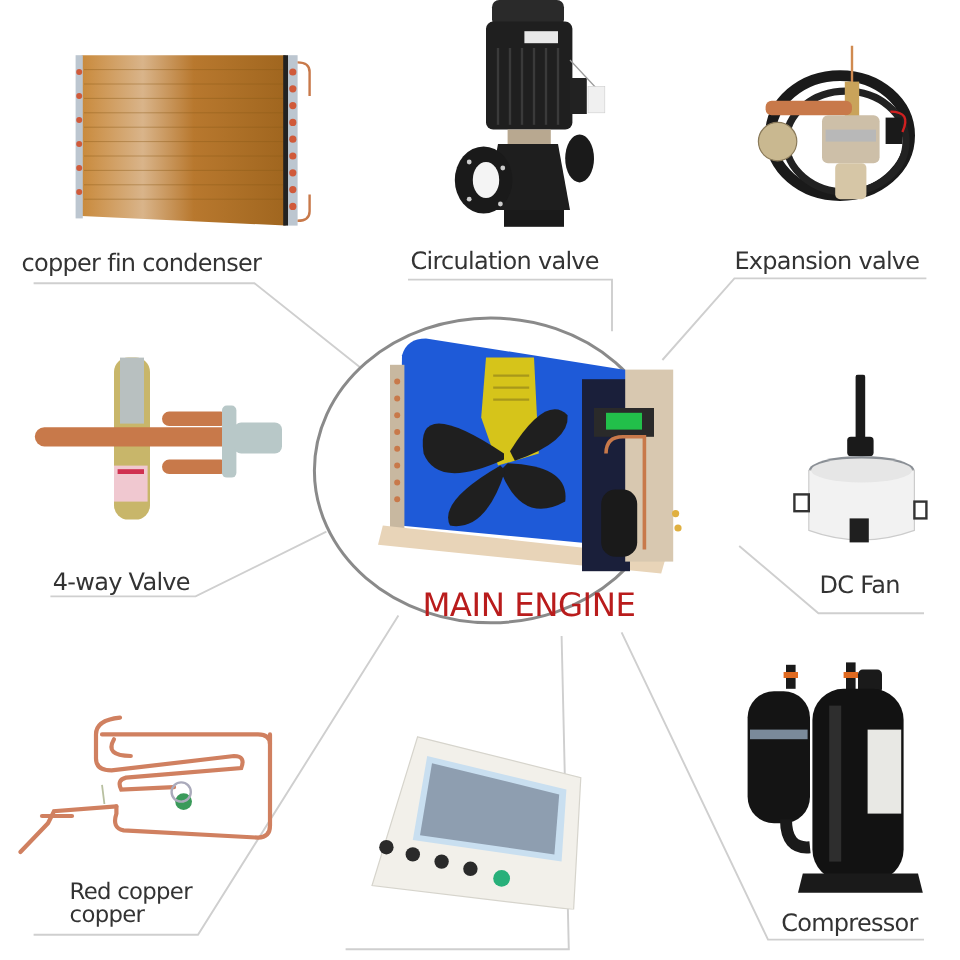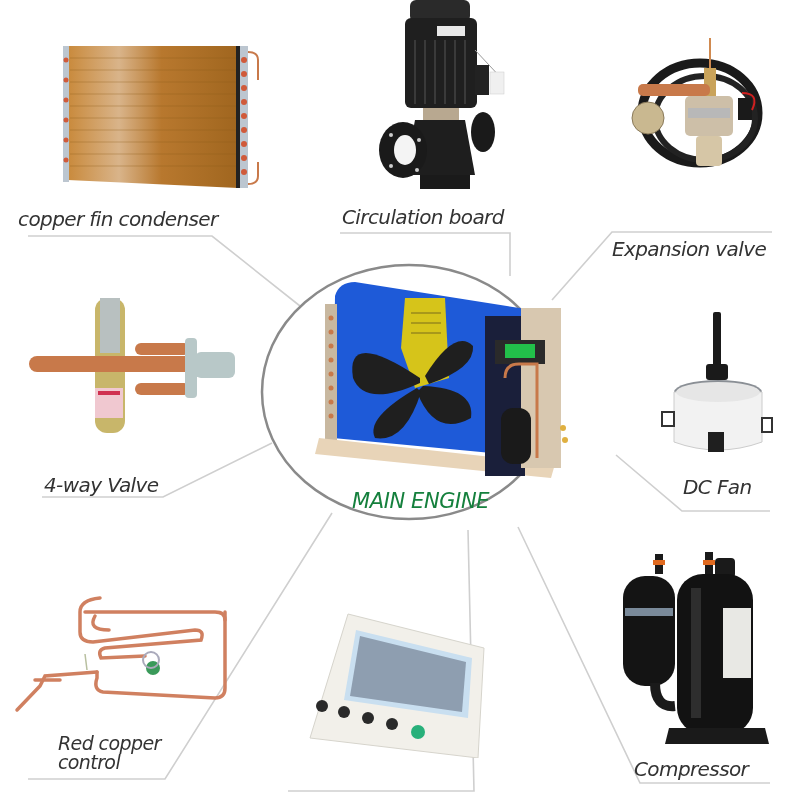--- a/index.html
+++ b/index.html
@@ -1,23 +1,23 @@
 <!DOCTYPE html>
 <html><head>
 <meta charset="utf-8">
 <style>
   html, body { margin: 0; padding: 0; background: #ffffff; }
   body { width: 800px; height: 800px; position: relative; overflow: hidden;
          font-family: "DejaVu Sans", "Liberation Sans", sans-serif; }
-  .stage { position: absolute; left: 0; top: 0; width: 800px; height: 624px; font-style: italic; }
+  .stage { position: absolute; left: 0; top: 0; width: 800px; height: 624px; }
   svg.lines { position: absolute; left: 0; top: 0; width: 800px; height: 800px; }
   .label { position: absolute; color: #333333; font-size: 20px; letter-spacing: -0.6px;
            white-space: nowrap; line-height: 22px; }
   .label.two { text-align: left; line-height: 19px; font-size: 19px; }
-  .center-label { position: absolute; left: 352px; top: 489px; font-size: 21px; color: #15803d;
+  .center-label { position: absolute; left: 352px; top: 489px; font-size: 27px; color: #b91c1c;
                   letter-spacing: -0.4px; }
   .part { position: absolute; }
 </style>
 </head>
 <body>
 
 <div class="stage">
 
   <svg class="lines" viewBox="0 0 800 800">
     <g stroke="#cfcfcf" stroke-width="1.6" fill="none">
@@ -233,30 +233,30 @@
     <rect x="196" y="140" width="30" height="56" rx="12" fill="#1a1a1a"></rect>
     <path d="M200 110 Q200 96 214 96 L232 96 L232 190" stroke="#c8794a" stroke-width="3" fill="none"></path>
     <g fill="#e0b040">
         <circle cx="258" cy="160" r="3"></circle>
         <circle cx="260" cy="172" r="3"></circle>
       </g>
   </svg>
 
   <div class="label" style="left:18px;top:208px;">copper fin condenser</div>
 
-  <div class="label" style="left:342px;top:206px;">Circulation board</div>
-
-  <div class="label" style="left:612px;top:206px;margin-top:32px;">Expansion valve</div>
+  <div class="label" style="left:342px;top:206px;">Circulation valve</div>
+
+  <div class="label" style="left:612px;top:206px;">Expansion valve</div>
 
   <div class="label" style="left:44px;top:474px;text-align:center;">4-way Valve</div>
 
   <div class="label" style="left:683px;top:476px;">DC Fan</div>
 
   <div class="label two" style="left:58px;top:734px;">
     <div>Red copper</div>
-    <div>control</div>
+    <div>copper</div>
   </div>
 
 
-  <div class="label" style="left:634px;top:758px;">Compressor</div>
+  <div class="label" style="left:651px;top:758px;">Compressor</div>
 
   <div class="center-label">MAIN ENGINE</div>
 </div>
 
 </body></html>

